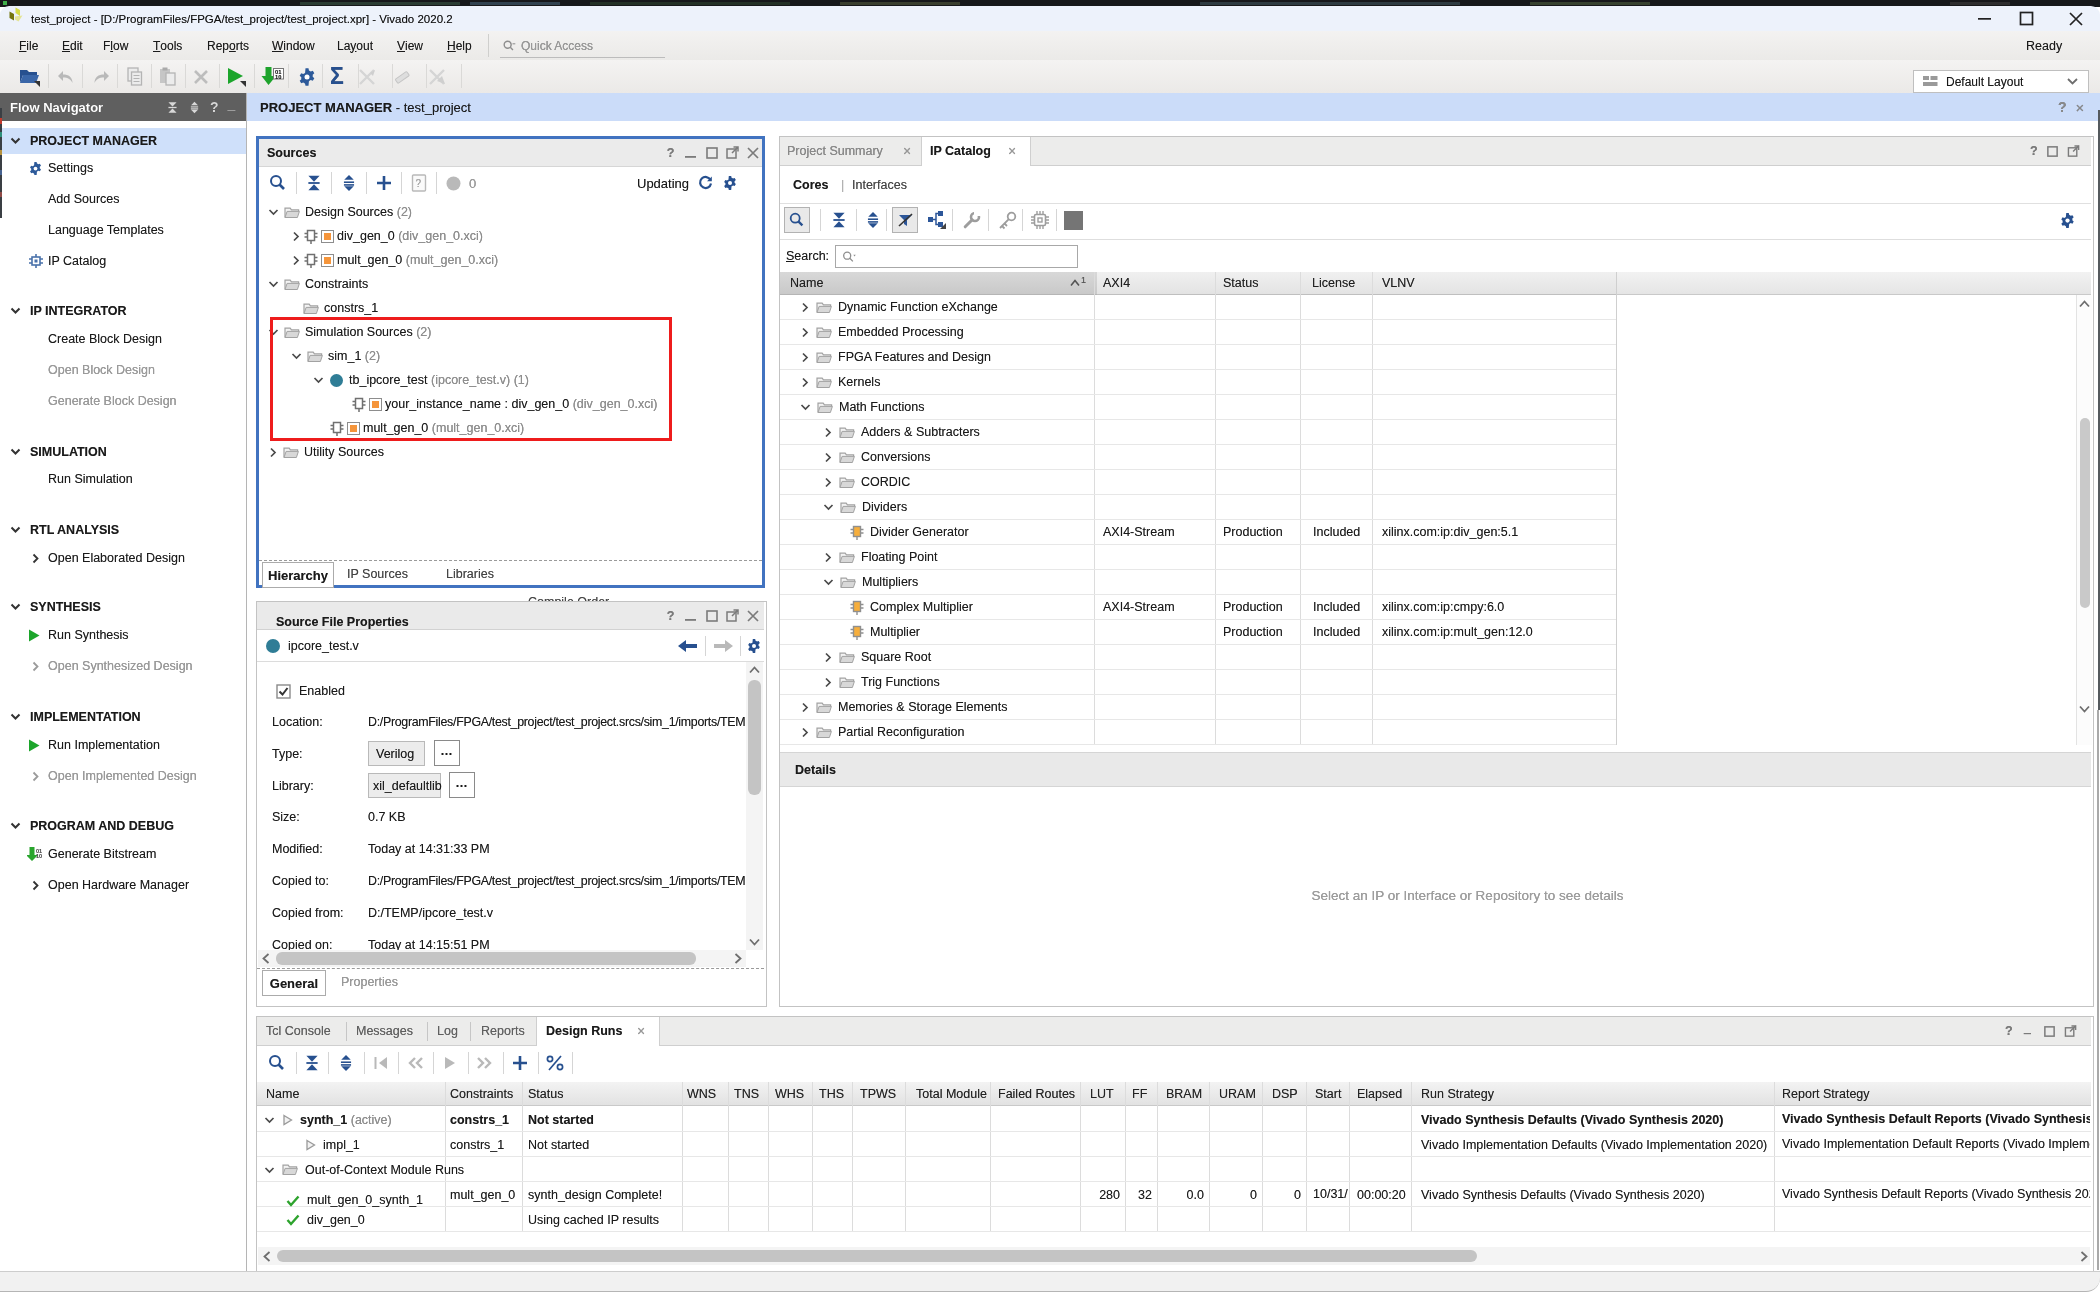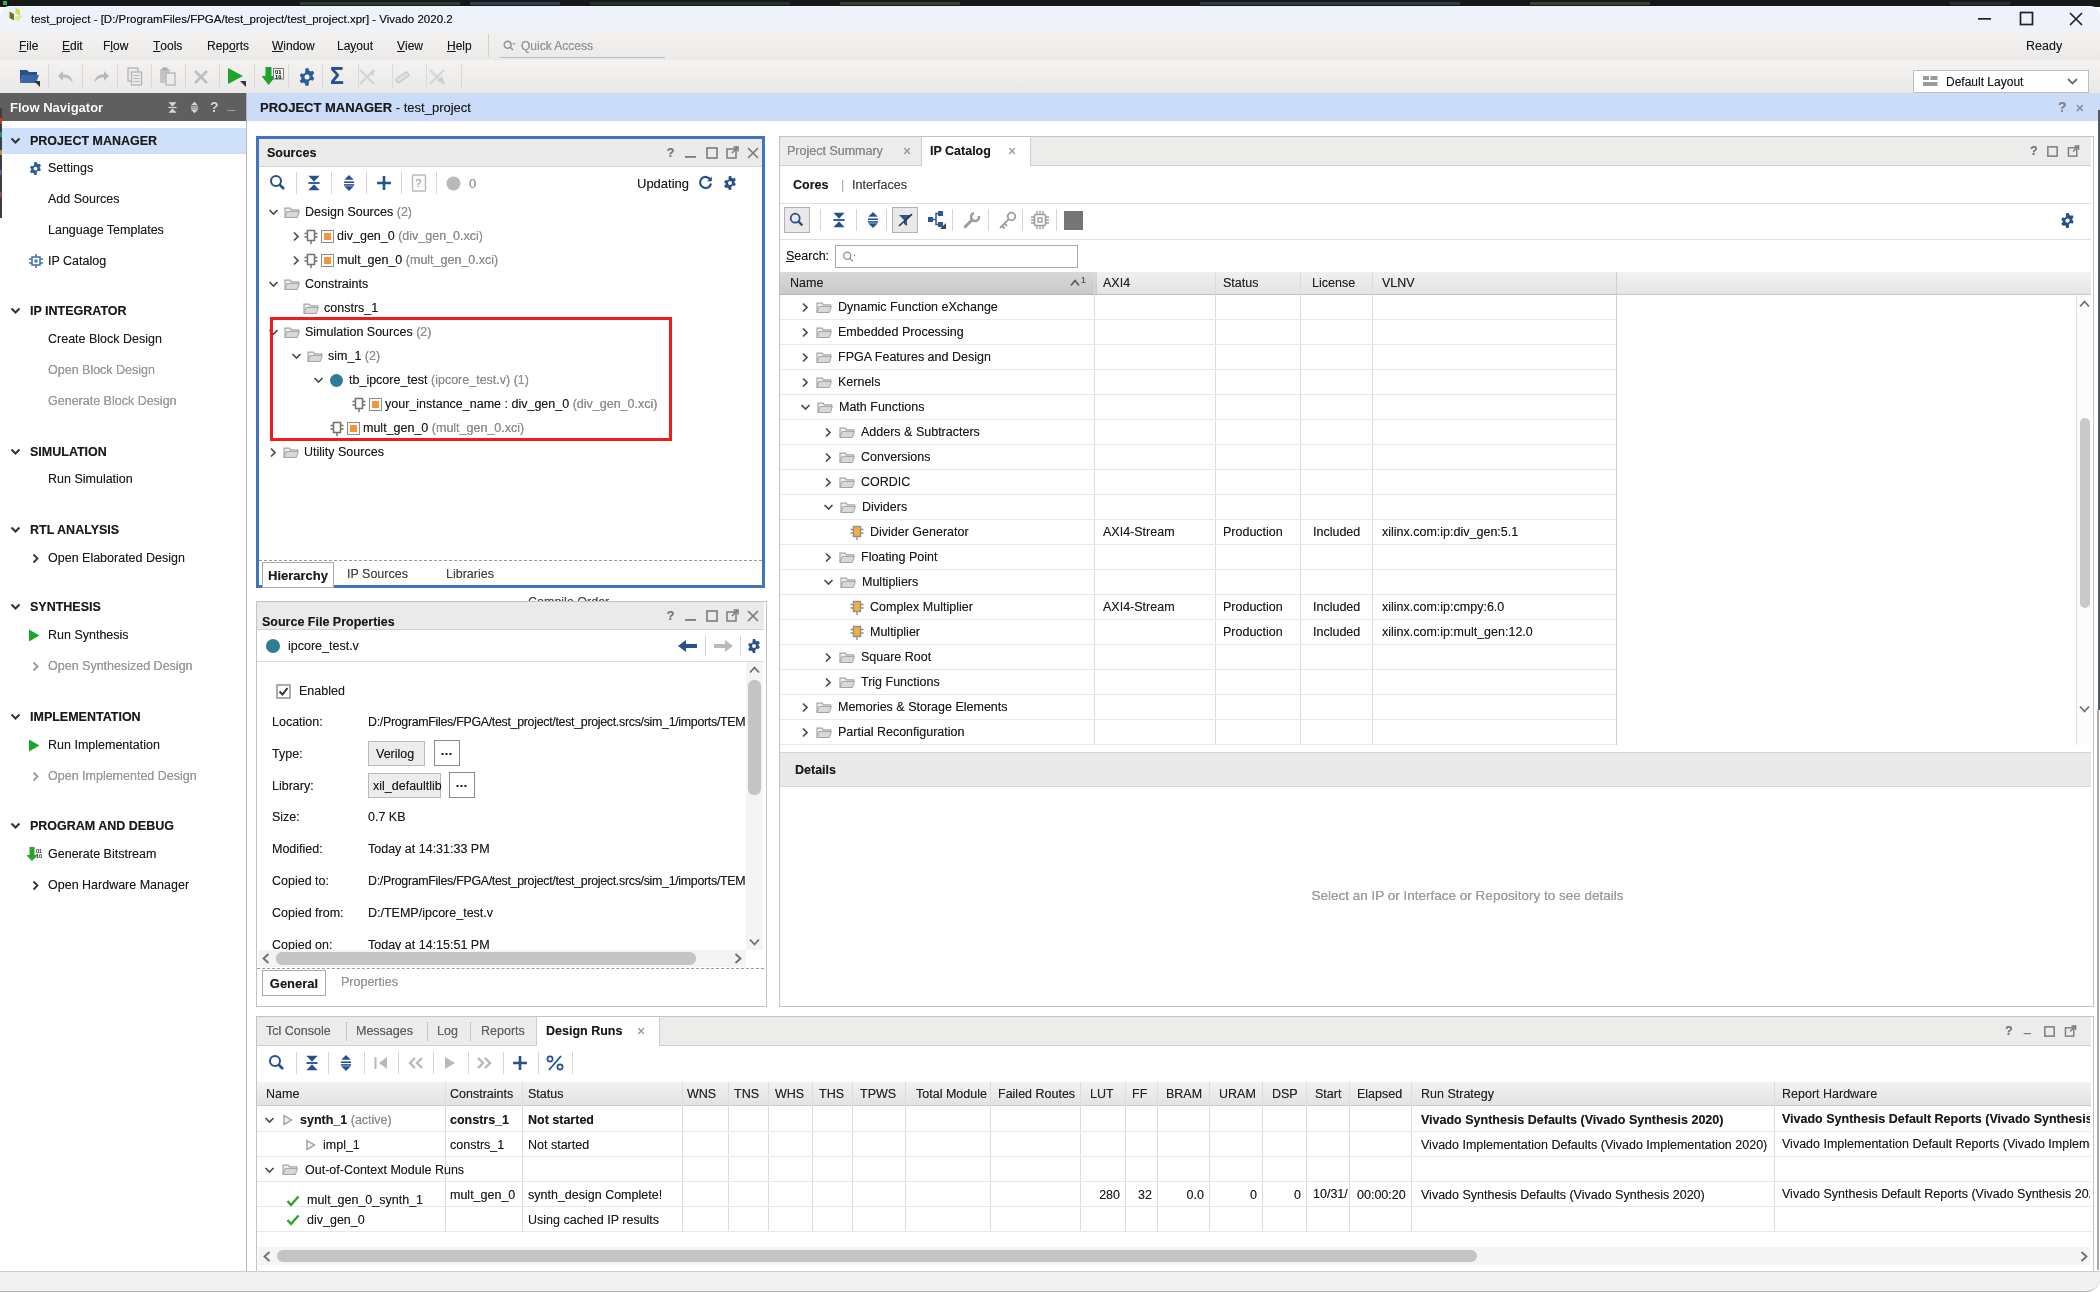--- a/index.html
+++ b/index.html
@@ -475,21 +475,21 @@
 <div class="abs" style="left:270px;top:317px;width:402px;height:124px;border:3px solid #ee1c1c;box-sizing:border-box;"></div>
 
 <div class="abs" style="left:259px;top:560px;width:503px;height:0;border-top:1px dashed #9a9a9a;"></div>
 <div class="tabsel" style="left:262px;top:562px;width:70px;height:24px;font-size:13px;">Hierarchy</div>
 <div class="r" style="left:347px;top:562px;height:24px;color:#444;">IP Sources</div>
 <div class="r" style="left:446px;top:562px;height:24px;color:#444;">Libraries</div>
 <div class="r" style="left:528px;top:562px;height:24px;color:#444;margin-top:28px;">Compile Order</div>
 
 <div class="panel" style="left:256px;top:601px;width:509px;height:404px;"></div>
 <div class="abs" style="left:257px;top:602px;width:507px;height:28px;background:#eaeaea;border-bottom:1px solid #d2d2d2;box-sizing:border-box;"></div>
-<div class="r b" style="left:262px;top:602px;height:39px;">Source File Properties</div>
+<div class="r b" style="left:276px;top:602px;height:39px;">Source File Properties</div>
 <div class="r" style="left:660px;top:602px;height:27px;gap:0;color:#7b7b7b;">
 <span class="b" style="width:21px;text-align:center;">?</span>
 <svg width="21" height="14" viewBox="0 0 21 14">
         <rect x="4" y="10" width="11" height="1.8" fill="#7b7b7b"></rect>
       </svg>
 <svg width="21" height="14" viewBox="0 0 21 14">
         <rect x="5" y="2" width="10" height="10" fill="none" stroke="#7b7b7b" stroke-width="1.6"></rect>
       </svg>
 <svg width="21" height="14" viewBox="0 0 21 14">
         <rect x="4" y="3" width="9" height="9" fill="none" stroke="#7b7b7b" stroke-width="1.5"></rect>
@@ -1024,21 +1024,21 @@
 <div class="r" style="left:916px;top:1082px;height:23px;color:#222;">Total Module</div>
 <div class="r" style="left:998px;top:1082px;height:23px;color:#222;">Failed Routes</div>
 <div class="r" style="left:1090px;top:1082px;height:23px;color:#222;">LUT</div>
 <div class="r" style="left:1132px;top:1082px;height:23px;color:#222;">FF</div>
 <div class="r" style="left:1166px;top:1082px;height:23px;color:#222;">BRAM</div>
 <div class="r" style="left:1219px;top:1082px;height:23px;color:#222;">URAM</div>
 <div class="r" style="left:1272px;top:1082px;height:23px;color:#222;">DSP</div>
 <div class="r" style="left:1315px;top:1082px;height:23px;color:#222;">Start</div>
 <div class="r" style="left:1357px;top:1082px;height:23px;color:#222;">Elapsed</div>
 <div class="r" style="left:1421px;top:1082px;height:23px;color:#222;">Run Strategy</div>
-<div class="r" style="left:1782px;top:1082px;height:23px;color:#222;">Report Hardware</div>
+<div class="r" style="left:1782px;top:1082px;height:23px;color:#222;">Report Strategy</div>
 <div class="vline" style="left:445px;top:1082px;height:150px;background:#dcdcdc;"></div>
 <div class="vline" style="left:522px;top:1082px;height:150px;background:#dcdcdc;"></div>
 <div class="vline" style="left:682px;top:1082px;height:150px;background:#dcdcdc;"></div>
 <div class="vline" style="left:728px;top:1082px;height:150px;background:#dcdcdc;"></div>
 <div class="vline" style="left:768px;top:1082px;height:150px;background:#dcdcdc;"></div>
 <div class="vline" style="left:812px;top:1082px;height:150px;background:#dcdcdc;"></div>
 <div class="vline" style="left:852px;top:1082px;height:150px;background:#dcdcdc;"></div>
 <div class="vline" style="left:905px;top:1082px;height:150px;background:#dcdcdc;"></div>
 <div class="vline" style="left:990px;top:1082px;height:150px;background:#dcdcdc;"></div>
 <div class="vline" style="left:1080px;top:1082px;height:150px;background:#dcdcdc;"></div>

